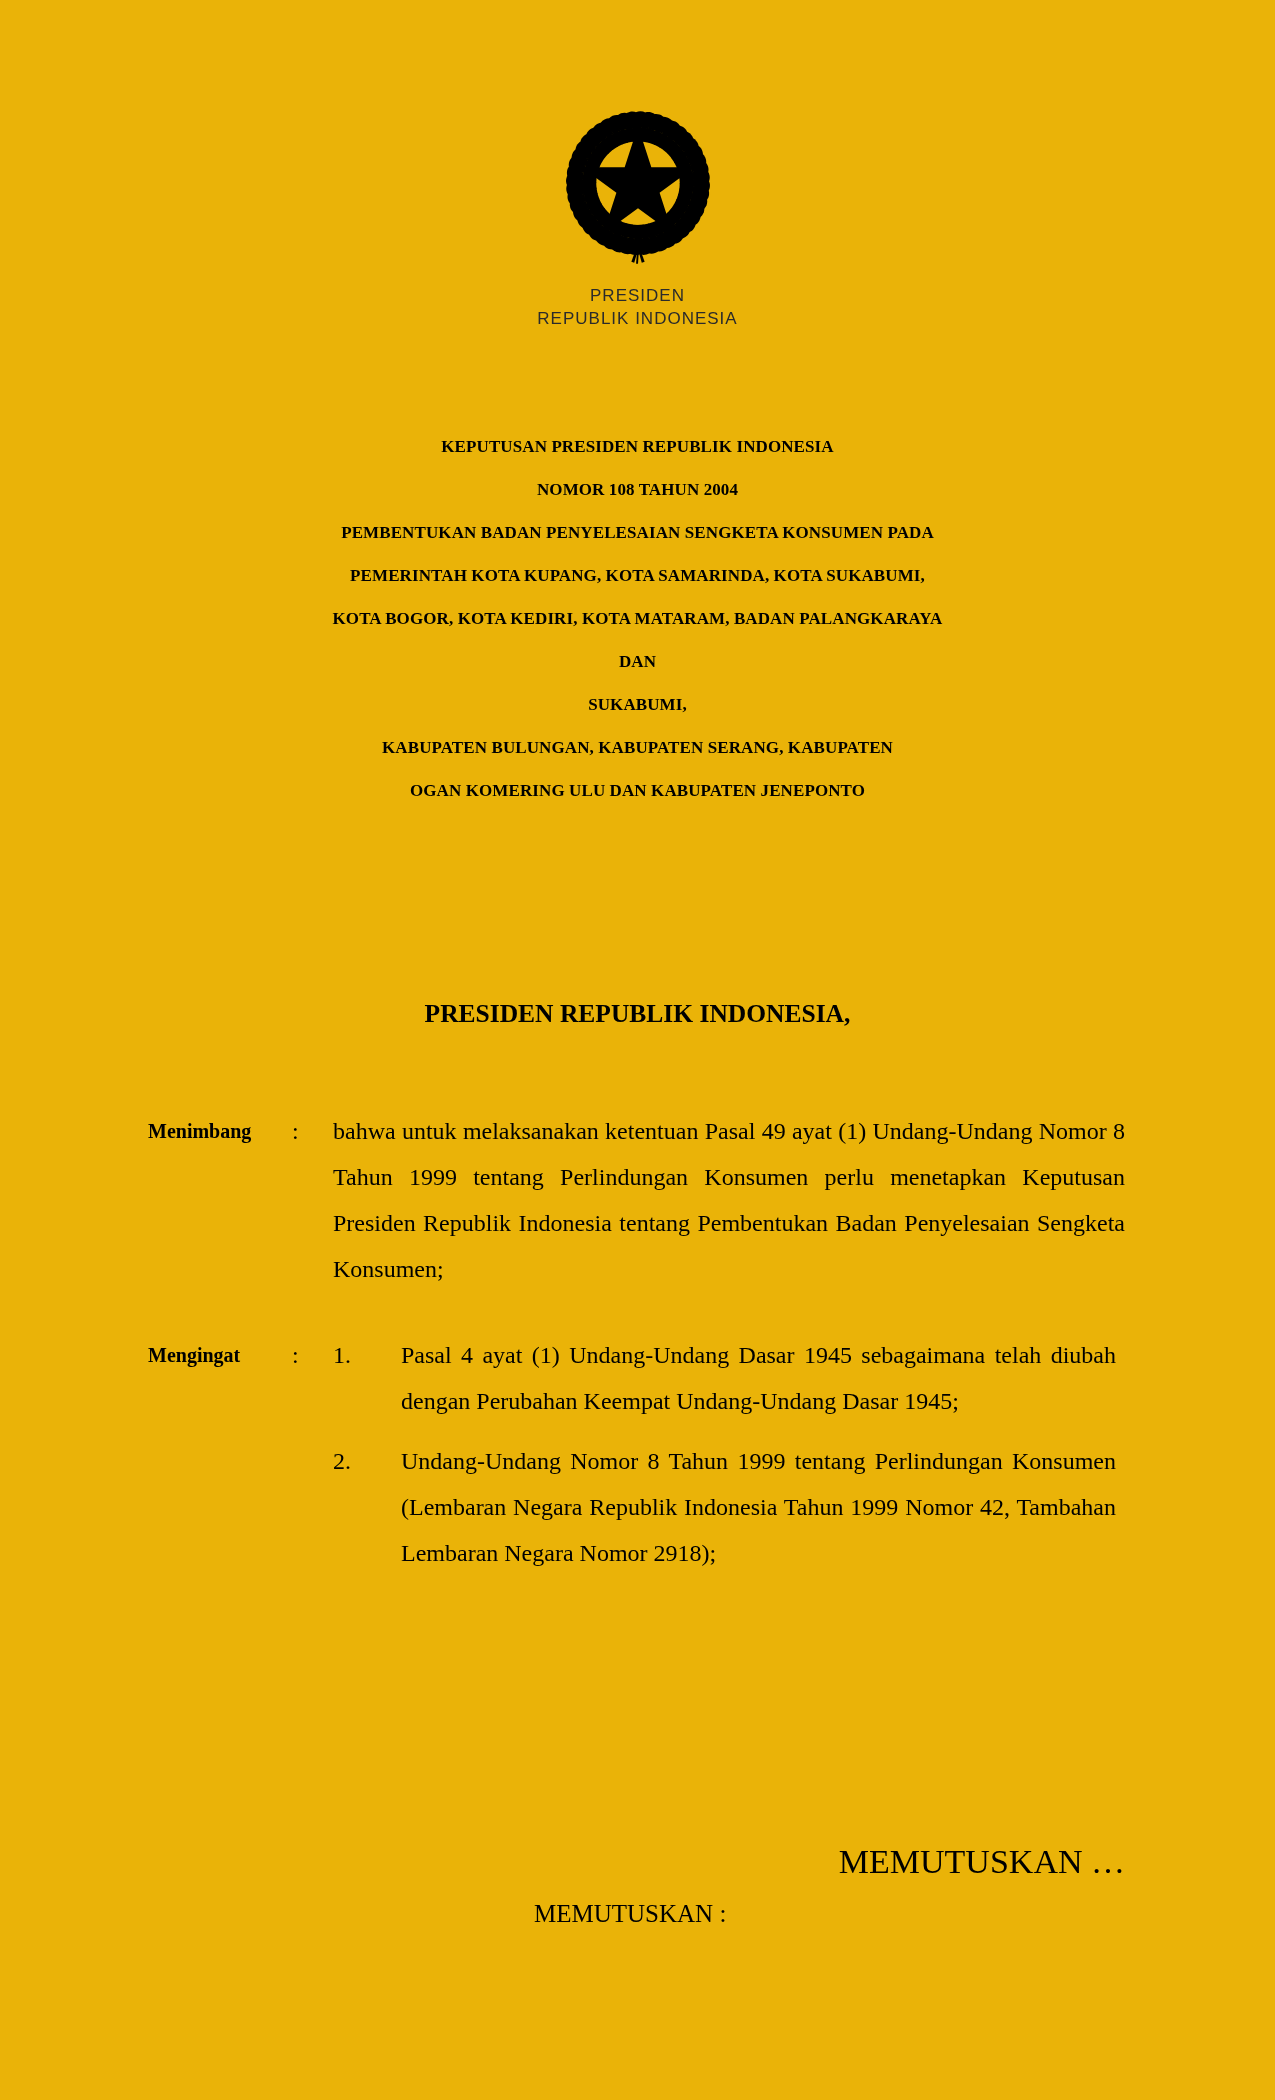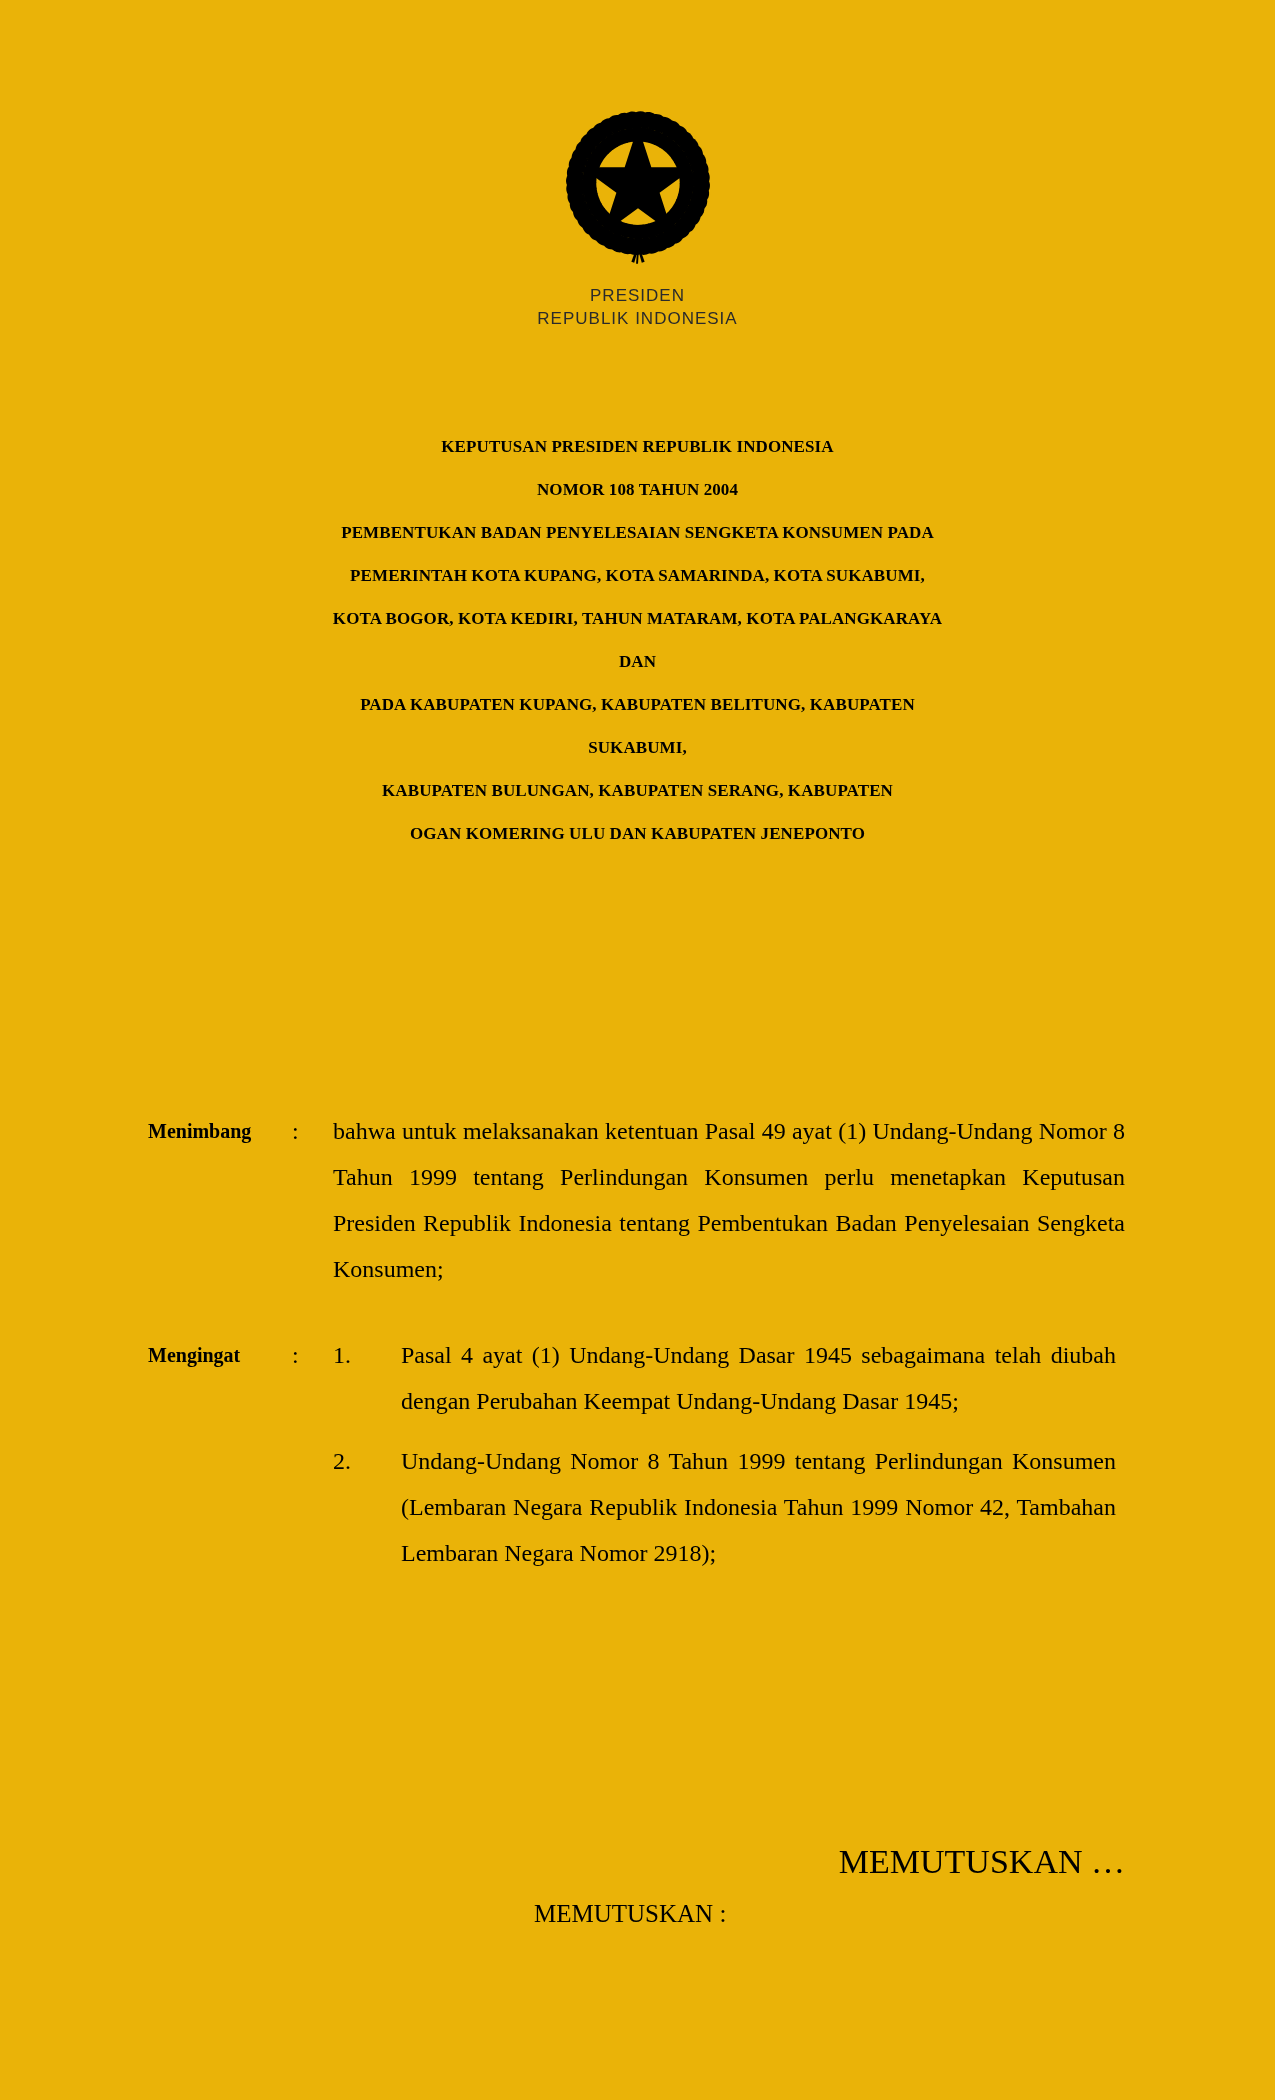--- a/index.html
+++ b/index.html
@@ -497,28 +497,28 @@
       <div>PRESIDEN</div>
       <div>REPUBLIK INDONESIA</div>
     </div>
   </div>
 
   <div class="title-block">
     <div class="title-line">KEPUTUSAN PRESIDEN REPUBLIK INDONESIA</div>
     <div class="title-line">NOMOR  108  TAHUN  2004</div>
     <div class="title-line">PEMBENTUKAN BADAN PENYELESAIAN SENGKETA KONSUMEN PADA</div>
     <div class="title-line">PEMERINTAH KOTA KUPANG, KOTA SAMARINDA, KOTA SUKABUMI,</div>
-    <div class="title-line">KOTA BOGOR, KOTA KEDIRI, TAHUN MATARAM, KOTA PALANGKARAYA</div>
+    <div class="title-line">KOTA BOGOR, KOTA KEDIRI, KOTA MATARAM, BADAN PALANGKARAYA</div>
     <div class="title-line">DAN</div>
-    <div class="title-line">PADA KABUPATEN KUPANG, KABUPATEN BELITUNG, KABUPATEN</div>
     <div class="title-line">SUKABUMI,</div>
     <div class="title-line">KABUPATEN BULUNGAN, KABUPATEN SERANG, KABUPATEN</div>
     <div class="title-line">OGAN KOMERING ULU DAN KABUPATEN JENEPONTO</div>
   </div>
 
+  <div class="presiden-heading">PRESIDEN REPUBLIK INDONESIA,</div>
 
   <div class="clause-area">
 
     <div class="clause">
       <span class="clause-label">Menimbang</span>
       <span class="clause-colon">:</span>
       <div class="clause-body">bahwa untuk melaksanakan ketentuan Pasal 49 ayat (1) Undang-Undang Nomor 8 Tahun 1999 tentang Perlindungan Konsumen perlu menetapkan Keputusan Presiden Republik Indonesia tentang Pembentukan Badan Penyelesaian Sengketa Konsumen;</div>
     </div>
 
     <div class="clause">

